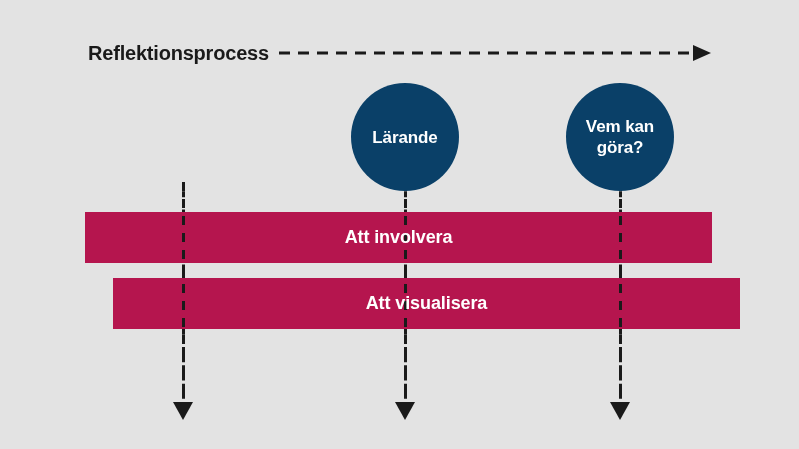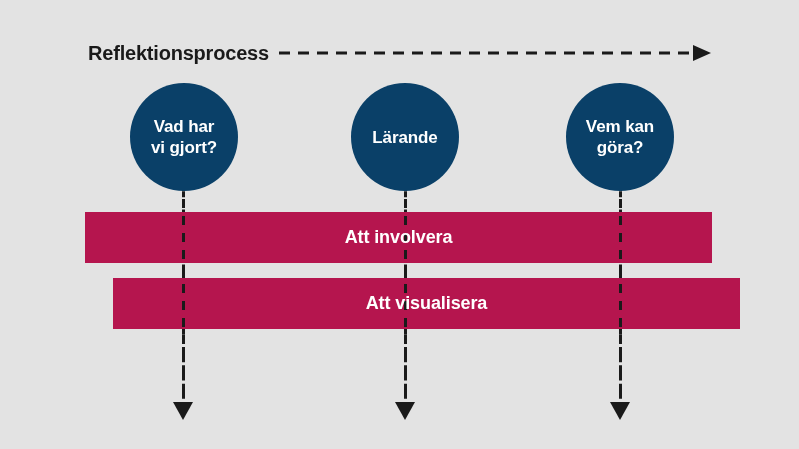--- a/index.html
+++ b/index.html
@@ -134,26 +134,20 @@
   <div class="method-bar bar-2">
     <span class="method-label">Att visualisera</span>
   </div>
 
   <svg style="position:absolute;left:0;top:182px;width:799px;height:226px;pointer-events:none;" viewBox="0 0 799 226" xmlns="http://www.w3.org/2000/svg">
     <line x1="183.5" y1="0" x2="183.5" y2="226" stroke="#1a1a1a" stroke-width="3" stroke-dasharray="9 8"></line>
     <line x1="405.5" y1="0" x2="405.5" y2="226" stroke="#1a1a1a" stroke-width="3" stroke-dasharray="9 8"></line>
     <line x1="620.5" y1="0" x2="620.5" y2="226" stroke="#1a1a1a" stroke-width="3" stroke-dasharray="9 8"></line>
   </svg>
 
-  <div class="phase-circle circle-1">
-    <span class="phase-label">
-      <span>Vad har</span><br>
-      <span>vi gjort?</span>
-    </span>
-  </div>
   <div class="phase-circle circle-2">
     <span class="phase-label">
       <span>Lärande</span>
     </span>
   </div>
   <div class="phase-circle circle-3">
     <span class="phase-label">
       <span>Vem kan</span><br>
       <span>göra?</span>
     </span>

